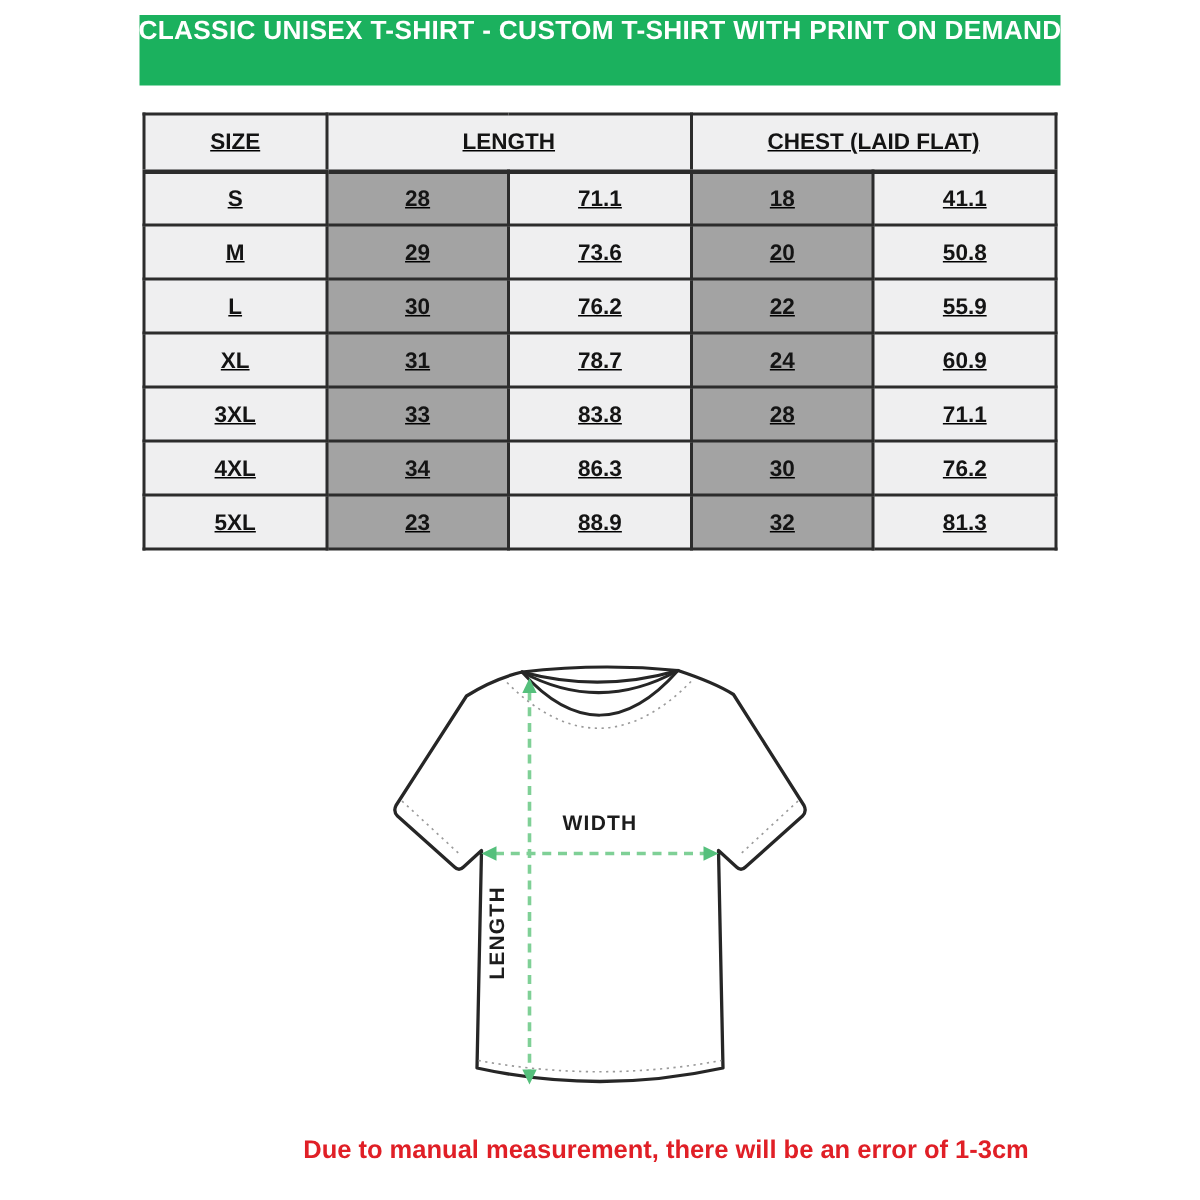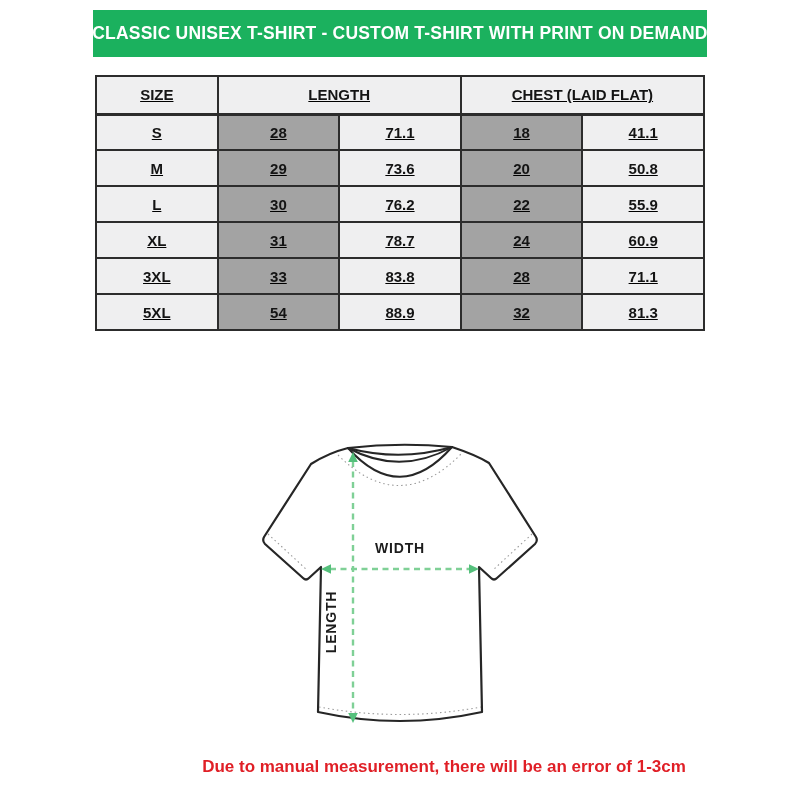--- a/index.html
+++ b/index.html
@@ -18,21 +18,21 @@
     width: 800px;
     height: 800px;
     background: #ffffff;
     overflow: hidden;
   }
   .banner {
     position: absolute;
     left: 93px; top: 10px;
     width: 614px; height: 47px;
     background: var(--banner-bg);
-    display: flex; align-items: center; justify-content: center;
+    display: flex; justify-content: center;
   }
   .banner-title {
     color: #ffffff;
     font-size: 17.5px;
     font-weight: bold;
     letter-spacing: 0.2px;
     white-space: nowrap;
   }
   .size-table-wrap {
     position: absolute;
@@ -146,22 +146,29 @@
             <td class="col-cm">60.9</td>
           </tr>
           <tr>
             <td class="col-size">3XL</td>
             <td class="col-in">33</td>
             <td class="col-cm">83.8</td>
             <td class="col-in">28</td>
             <td class="col-cm">71.1</td>
           </tr>
           <tr>
+            <td class="col-size">4XL</td>
+            <td class="col-in">34</td>
+            <td class="col-cm">86.3</td>
+            <td class="col-in">30</td>
+            <td class="col-cm">76.2</td>
+          </tr>
+          <tr>
             <td class="col-size">5XL</td>
-            <td class="col-in">54</td>
+            <td class="col-in">23</td>
             <td class="col-cm">88.9</td>
             <td class="col-in">32</td>
             <td class="col-cm">81.3</td>
           </tr>
         </tbody>
     </table>
   </div>
 
   <div class="diagram">
     <svg viewBox="240 440 320 300">

